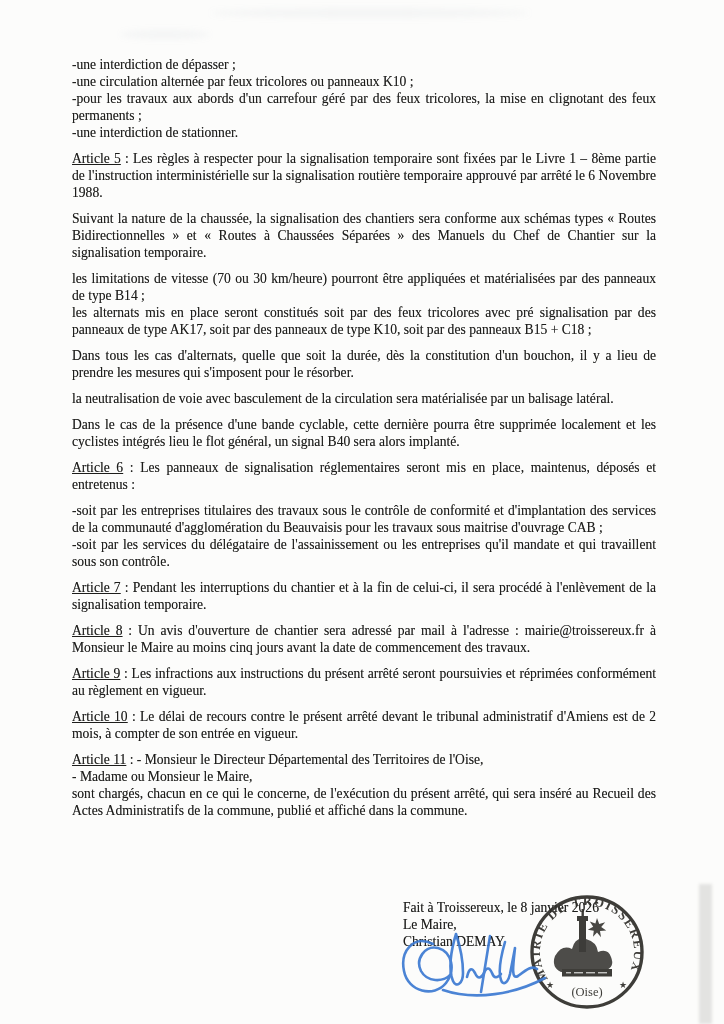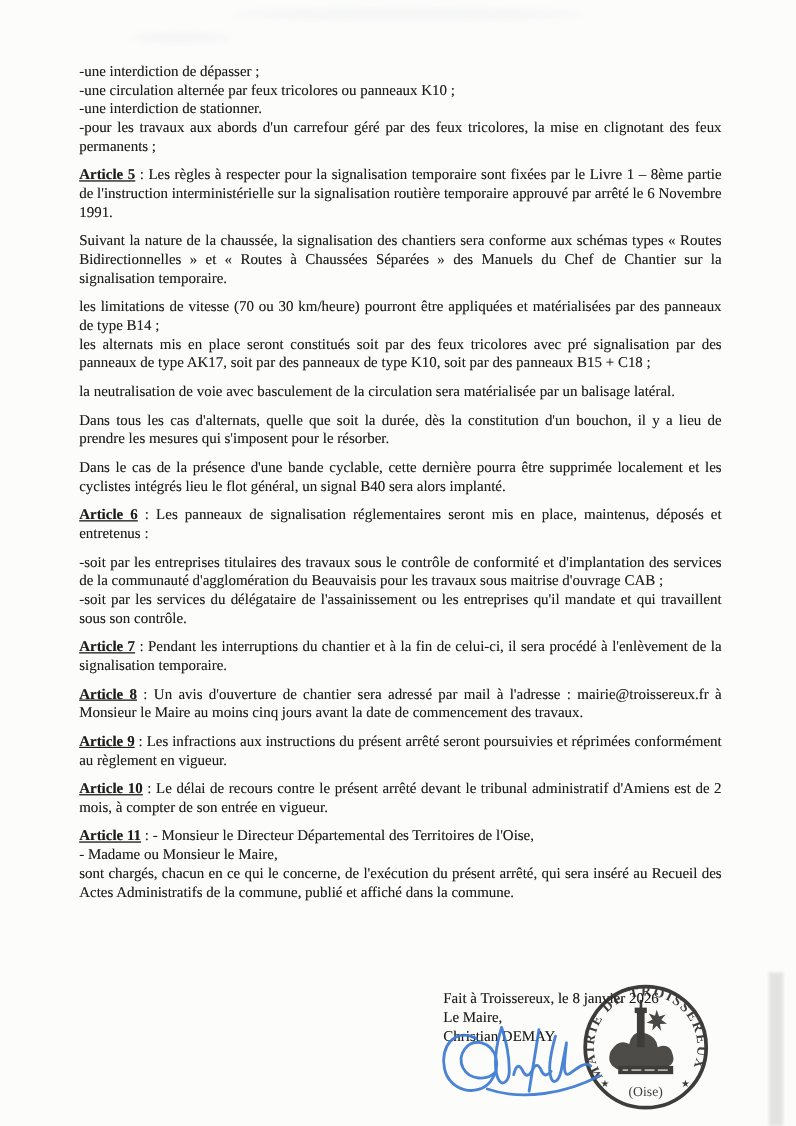--- a/index.html
+++ b/index.html
@@ -9,21 +9,21 @@
     font-family:"Liberation Serif", serif;
     color:#1d1d1b;
   }
   .doc {
     position:absolute; left:72px; top:56px; width:584px;
     font-size:13.6px; line-height:17px; text-align:justify;
     text-shadow:0 0 .4px rgba(20,20,20,.45);
   }
   .block { margin:0 0 9px 0; }
   .block p { margin:0; }
-  .article-label { font-weight:bold; text-decoration:underline; }
+  .article-label { font-weight:normal; text-decoration:underline; }
   .mail { color:inherit; cursor:pointer; }
   .sig-block {
     position:absolute; left:403px; top:899px; width:290px;
     font-size:13.6px; line-height:17px;
     text-shadow:0 0 .4px rgba(20,20,20,.45);
   }
   .sig-block p { margin:0; }
   .autograph { position:absolute; left:393px; top:924px; z-index:3; }
   .stamp { position:absolute; left:527px; top:892px; z-index:2; opacity:.92; }
   .smudge { position:absolute; background:rgba(140,152,165,.07); filter:blur(3px); border-radius:50%; }
@@ -36,43 +36,43 @@
 
   <div class="smudge" style="left:210px;top:8px;width:320px;height:10px;"></div>
   <div class="smudge" style="left:120px;top:30px;width:90px;height:9px;"></div>
   <div class="edge-band"></div>
 
   <div class="doc">
 
     <div class="block">
       <p>-une interdiction de dépasser ;</p>
       <p>-une circulation alternée par feux tricolores ou panneaux K10 ;</p>
+      <p>-pour les travaux aux abords d'un carrefour géré par des feux tricolores, la mise en clignotant des feux permanents ;</p>
       <p>-une interdiction de stationner.</p>
-      <p>-pour les travaux aux abords d'un carrefour géré par des feux tricolores, la mise en clignotant des feux permanents ;</p>
     </div>
 
     <div class="block">
-      <p><span class="article-label">Article 5</span><span> : Les règles à respecter pour la signalisation temporaire sont fixées par le Livre 1 – 8ème partie de l'instruction interministérielle sur la signalisation routière temporaire approuvé par arrêté le 6 Novembre 1991.</span></p>
+      <p><span class="article-label">Article 5</span><span> : Les règles à respecter pour la signalisation temporaire sont fixées par le Livre 1 – 8ème partie de l'instruction interministérielle sur la signalisation routière temporaire approuvé par arrêté le 6 Novembre 1988.</span></p>
     </div>
 
     <div class="block">
       <p>Suivant la nature de la chaussée, la signalisation des chantiers sera conforme aux schémas types « Routes Bidirectionnelles » et « Routes à Chaussées Séparées » des Manuels du Chef de Chantier sur la signalisation temporaire.</p>
     </div>
 
     <div class="block">
       <p>les limitations de vitesse (70 ou 30 km/heure) pourront être appliquées et matérialisées par des panneaux de type B14 ;</p>
       <p>les alternats mis en place seront constitués soit par des feux tricolores avec pré signalisation par des panneaux de type AK17, soit par des panneaux de type K10, soit par des panneaux B15 + C18 ;</p>
     </div>
 
     <div class="block">
-      <p>la neutralisation de voie avec basculement de la circulation sera matérialisée par un balisage latéral.</p>
+      <p>Dans tous les cas d'alternats, quelle que soit la durée, dès la constitution d'un bouchon, il y a lieu de prendre les mesures qui s'imposent pour le résorber.</p>
     </div>
 
     <div class="block">
-      <p>Dans tous les cas d'alternats, quelle que soit la durée, dès la constitution d'un bouchon, il y a lieu de prendre les mesures qui s'imposent pour le résorber.</p>
+      <p>la neutralisation de voie avec basculement de la circulation sera matérialisée par un balisage latéral.</p>
     </div>
 
     <div class="block">
       <p>Dans le cas de la présence d'une bande cyclable, cette dernière pourra être supprimée localement et les cyclistes intégrés lieu le flot général, un signal B40 sera alors implanté.</p>
     </div>
 
     <div class="block">
       <p><span class="article-label">Article 6</span><span> : Les panneaux de signalisation réglementaires seront mis en place, maintenus, déposés et entretenus :</span></p>
     </div>
 

